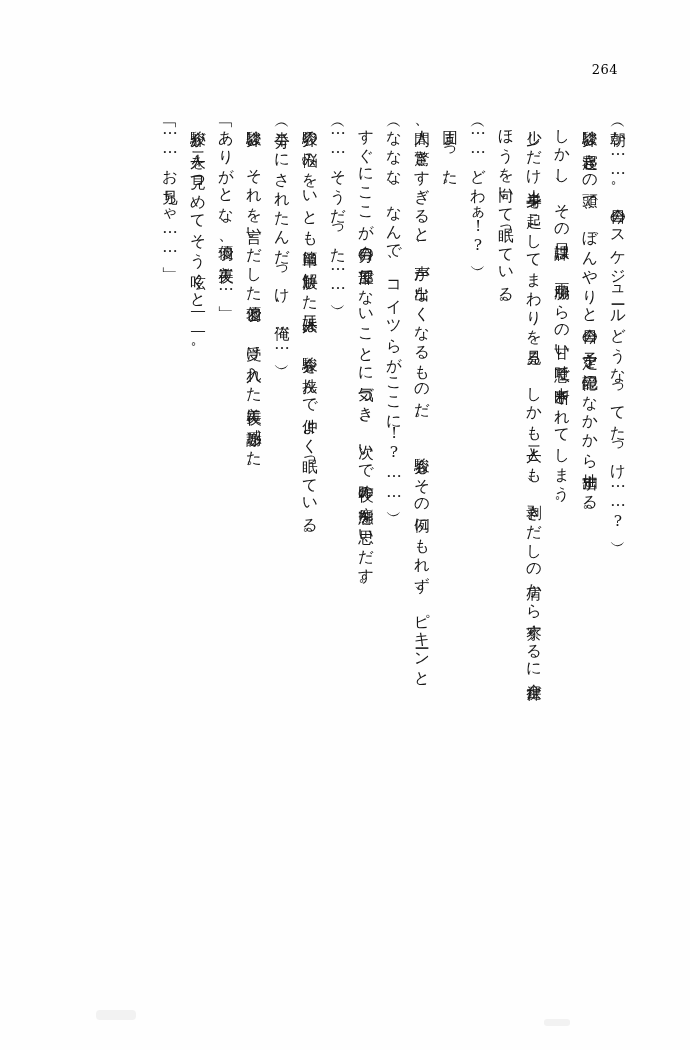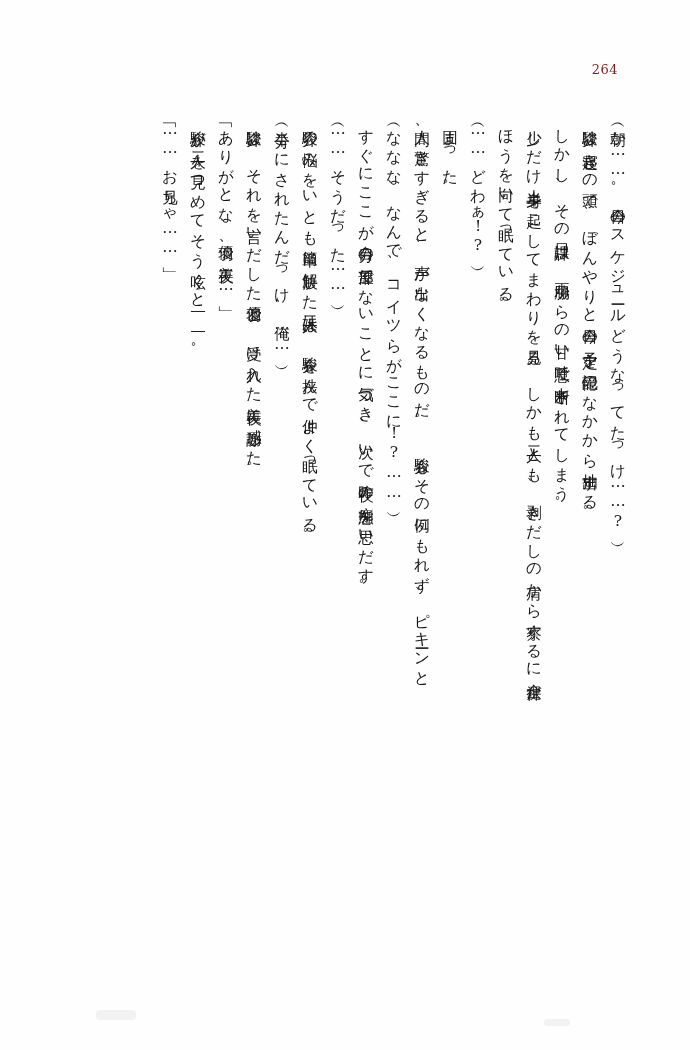--- a/index.html
+++ b/index.html
@@ -20,21 +20,21 @@
     height: 1050px;
     background: #fefefe;
   }
   .page-number {
     position: absolute;
     top: 62px;
     right: 72px;
     font-size: 13px;
     letter-spacing: 0.5px;
     font-family: "DejaVu Serif", "Liberation Serif", serif;
-    color: #7f1d1d;
+    color: #000000;
   }
   .text-body {
     position: absolute;
     top: 118px;
     right: 58px;
     left: 58px;
     bottom: 95px;
     display: flex;
     flex-direction: row-reverse;
     justify-content: flex-start;

